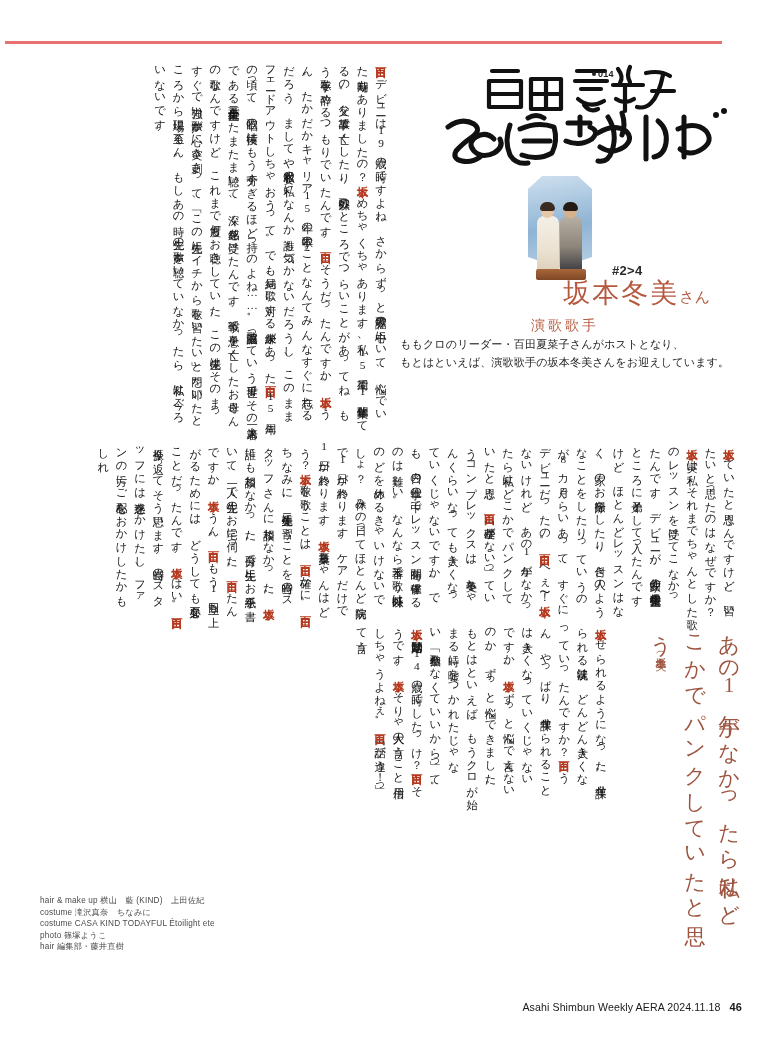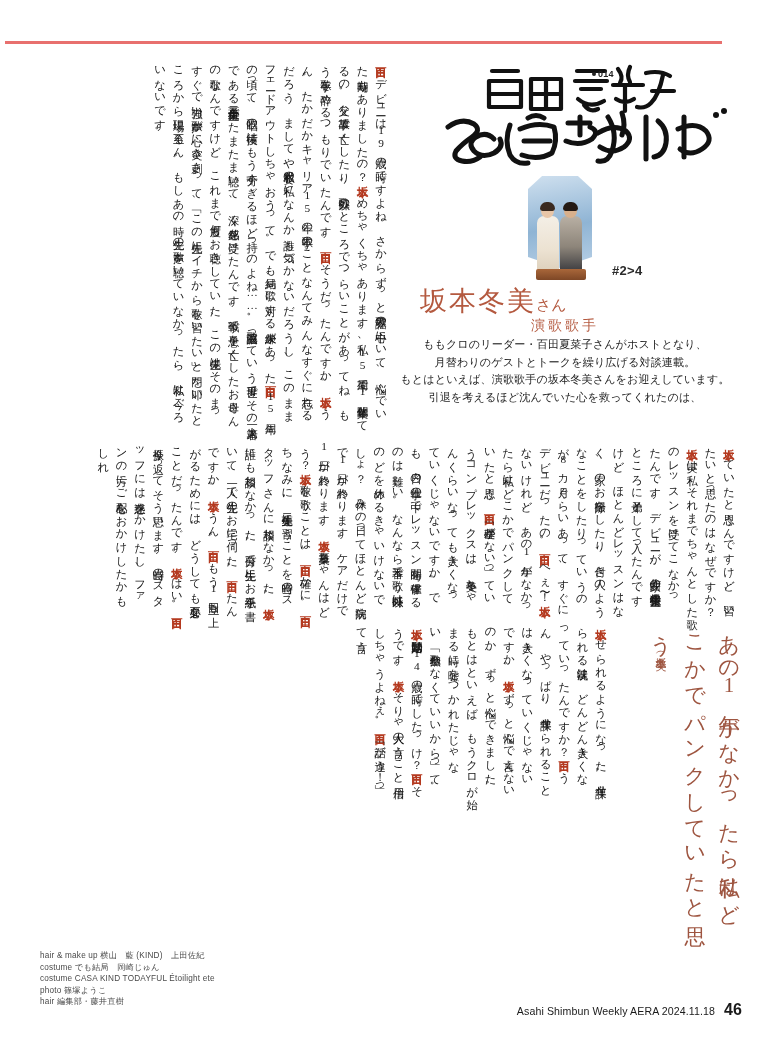--- a/index.html
+++ b/index.html
@@ -117,23 +117,23 @@
     font-size: 13px;
     font-weight: 700;
     color: #2a2a2a;
     letter-spacing: 0.3px;
   }
 
   
   .guest-name {
     position: absolute;
     left: 420px;
-    top: 283px;
+    top: 275px;
     width: 290px;
-    text-align: left;
+    text-align: right;
     color: #b4593f;
     font-size: 27px;
     letter-spacing: 2px;
     white-space: nowrap;
   }
   .guest-name .suffix {
     font-size: 15px;
     letter-spacing: 0;
   }
   .guest-role {
@@ -146,21 +146,21 @@
     font-size: 14px;
     letter-spacing: 3px;
   }
 
   
   .lead {
     position: absolute;
     left: 400px;
     top: 336px;
     width: 330px;
-    text-align: center;
+    text-align: left;
     font-size: 11.1px;
     line-height: 17.5px;
     color: #1d1d1d;
     letter-spacing: 0.1px;
   }
   .lead div { white-space: nowrap; }
 
   
   .pullquote {
     position: absolute;
@@ -218,21 +218,21 @@
     left: 38px;
     top: 620px;
     height: 172px;
     width: 572px;
   }
 
   
   .credits {
     position: absolute;
     left: 40px;
-    top: 950px;
+    top: 895px;
     font-family: "Liberation Sans", sans-serif;
     font-size: 8.2px;
     line-height: 11.6px;
     color: #4a4a4a;
     letter-spacing: 0.2px;
   }
   .credits .k { color: #4a4a4a; }
 
   
   .footer {
@@ -240,21 +240,21 @@
     right: 38px;
     top: 1001px;
     font-family: "Liberation Sans", sans-serif;
     font-size: 10.6px;
     color: #1a1a1a;
     letter-spacing: 0.1px;
     white-space: nowrap;
   }
   .footer .pageno {
     font-weight: 700;
-    font-size: 16px;
+    font-size: 11px;
     margin-left: 9px;
   }
 </style>
 </head>
 <body>
 
 <div class="top-rule"></div>
 
 <div class="masthead">
   <svg class="logo-svg" width="300" height="115" viewBox="0 0 300 115" aria-hidden="true">
@@ -323,44 +323,42 @@
 
 <div class="photo-tag">#2&gt;4</div>
 
 <div class="guest-name">
   <span>坂本冬美</span><span class="suffix">さん</span>
 </div>
 <div class="guest-role">演歌歌手</div>
 
 <div class="lead">
   <div>ももクロのリーダー・百田夏菜子さんがホストとなり、</div>
-  <div>月替わりのゲストとトークを繰り広げる対談連載。</div>
   <div>もとはといえば、演歌歌手の坂本冬美さんをお迎えしています。</div>
-  <div>引退を考えるほど沈んでいた心を救ってくれたのは、</div>
 </div>
 
 <div class="pullquote">
   <span>あの1年がなかったら私はどこかでパンクしていたと思う</span><span class="attrib">（坂本冬美）</span>
 </div>
 
 <div class="colgroup block-a">
     <p><span class="sp">百田</span>　<span>デビューは19歳の時ですよね。さからずっと歌謡界の中心にいて、悩んでいた時期もありましたの？</span><span class="sp">坂本</span>　<span>めちゃくちゃあります。私、15周年で1年間休業してるの。父を事故で亡くしたり、歌以外のところでつらいことがあってね、もう歌手を辞めるつもりでいたんです。</span><span class="sp">百田</span>　<span>そうだったんですか。</span><span class="sp">坂本</span>　<span>うん。たかだかキャリア15年の歌手のことなんてみんなすぐに忘れるだろう、ましてや私服姿の私になんか誰も気づかないだろうし、このままフェードアウトしちゃおうって。でも結局、歌に対する未練があった</span><span class="sp">百田</span>　<span>15周年の頃って、歌唱の技術はもう十分すぎるほど持っ</span><span>のよね……。歌謡浪曲っていう世界でその第一人者である二葉百合子先生がたまたま聴いて、深く感銘を受けたんです。戦争で息子を亡くしたお母さんの歌なんですけど、これまで何度もお聴きしていた、この先生はそのまっすぐで力強い歌声が心に突き刺さって、「この先生にイチから歌を習いたい」と門を叩いたところから現場に至るん。もしあの時、先生の歌声を聴いていなかったら、私は今ごろいないです。</span></p>
   </div>
 
 <div class="colgroup block-b">
     <p><span class="sp">坂本</span>　<span>ていたと思うんですけど、習いたいと思ったのはなぜですか？</span><span class="sp">坂本</span>　<span>実は私、それまでちゃんとした歌のレッスンを受けてこなかったんです。デビューが、作曲家の猪俣公章先生のところに弟子として入ったんですけど、ほとんどレッスンはなく、家のお掃除をしたり、付き人のようなことをしたりっていうのが8カ月ぐらいあって、すぐにデビューだったの。</span><span class="sp">百田</span>　<span>へぇ〜！</span><span class="sp">坂本</span>　<span>ないけれど、あの1年がなかったら私はどこかでパンクしていたと思う。</span><span class="sp">百田</span>　<span>「基礎がない」っていうコンプレックスは、冬美ちゃんくらいなっても大きくなっていくじゃないですか。でも、日々の仕事の中でレッスン時間を確保するのは難しい。なんなら本番で歌う時以外はのどを休めるきゃいけないでしょ？ 休みの日ってほとんど病院で1日が終わります。ケアだけで1日が終わります。</span><span class="sp">坂本</span>　<span>夏菜子ちゃんはどう？</span><span class="sp">坂本</span>　<span>歌を歌うことは。</span><span class="sp">百田</span>　<span>確かに。</span><span class="sp">百田</span>　<span>ちなみに、二葉先生に習うことを当時のスタッフさんに相談しなかった。</span><span class="sp">坂本</span>　<span>誰にも相談しなかった。自分で先生にお手紙を書いて、一人で先生のお宅に伺った。</span><span class="sp">百田</span>　<span>たんですか。</span><span class="sp">坂本</span>　<span>うん。</span><span class="sp">百田</span>　<span>もう1回立ち上がるためには、どうしても必要なことだったんです。</span><span class="sp">坂本</span>　<span>はい。</span><span class="sp">百田</span>　<span>今振り返ってそう思います。当時のスタッフには迷惑をかけたし、ファンの方にご心配をおかけしたかもしれ</span></p>
   </div>
 
 <div class="colgroup block-c">
     <p><span class="sp">坂本</span>　<span>せられるようになった。年々課せられる状況は、どんどん大きくなっていったんですか？</span><span class="sp">百田</span>　<span>うん、やっぱり、年々課せられることは大きくなっていくじゃないですか。</span><span class="sp">坂本</span>　<span>ずっと悩んで言えないのか、ずっと悩んできました。もとはといえば、もうクロが始まる時に嘘をつかれたじゃない、「全然歌わなくていいから」って。</span><span class="sp">坂本</span>　<span>活動開始は14歳の時でしたっけ？</span><span class="sp">百田</span>　<span>そうです。</span><span class="sp">坂本</span>　<span>そりゃ大人の言うこと信用しちゃうよねぇ。</span><span class="sp">百田</span>　<span>「話が違う！」って言う</span></p>
   </div>
 
 <div class="credits">
     <div><span class="k">hair &amp; make up</span><span>  横山　藍 (KIND)　上田佐紀</span></div>
-    <div><span class="k">costume</span><span>  でも結局　岡崎じゅん</span></div>
+    <div><span class="k">costume</span><span>  滝沢真奈　ちなみに</span></div>
     <div><span class="k">costume</span><span>  CASA KIND  TODAYFUL  Étoilight  ete</span></div>
     <div><span class="k">photo</span><span>  篠塚ようこ</span></div>
     <div><span class="k">hair</span><span>  編集部・藤井直樹</span></div>
   </div>
 
 <div class="footer">
   <span>Asahi Shimbun Weekly AERA 2024.11.18</span><span class="pageno">46</span>
 </div>
 
 </body></html>

